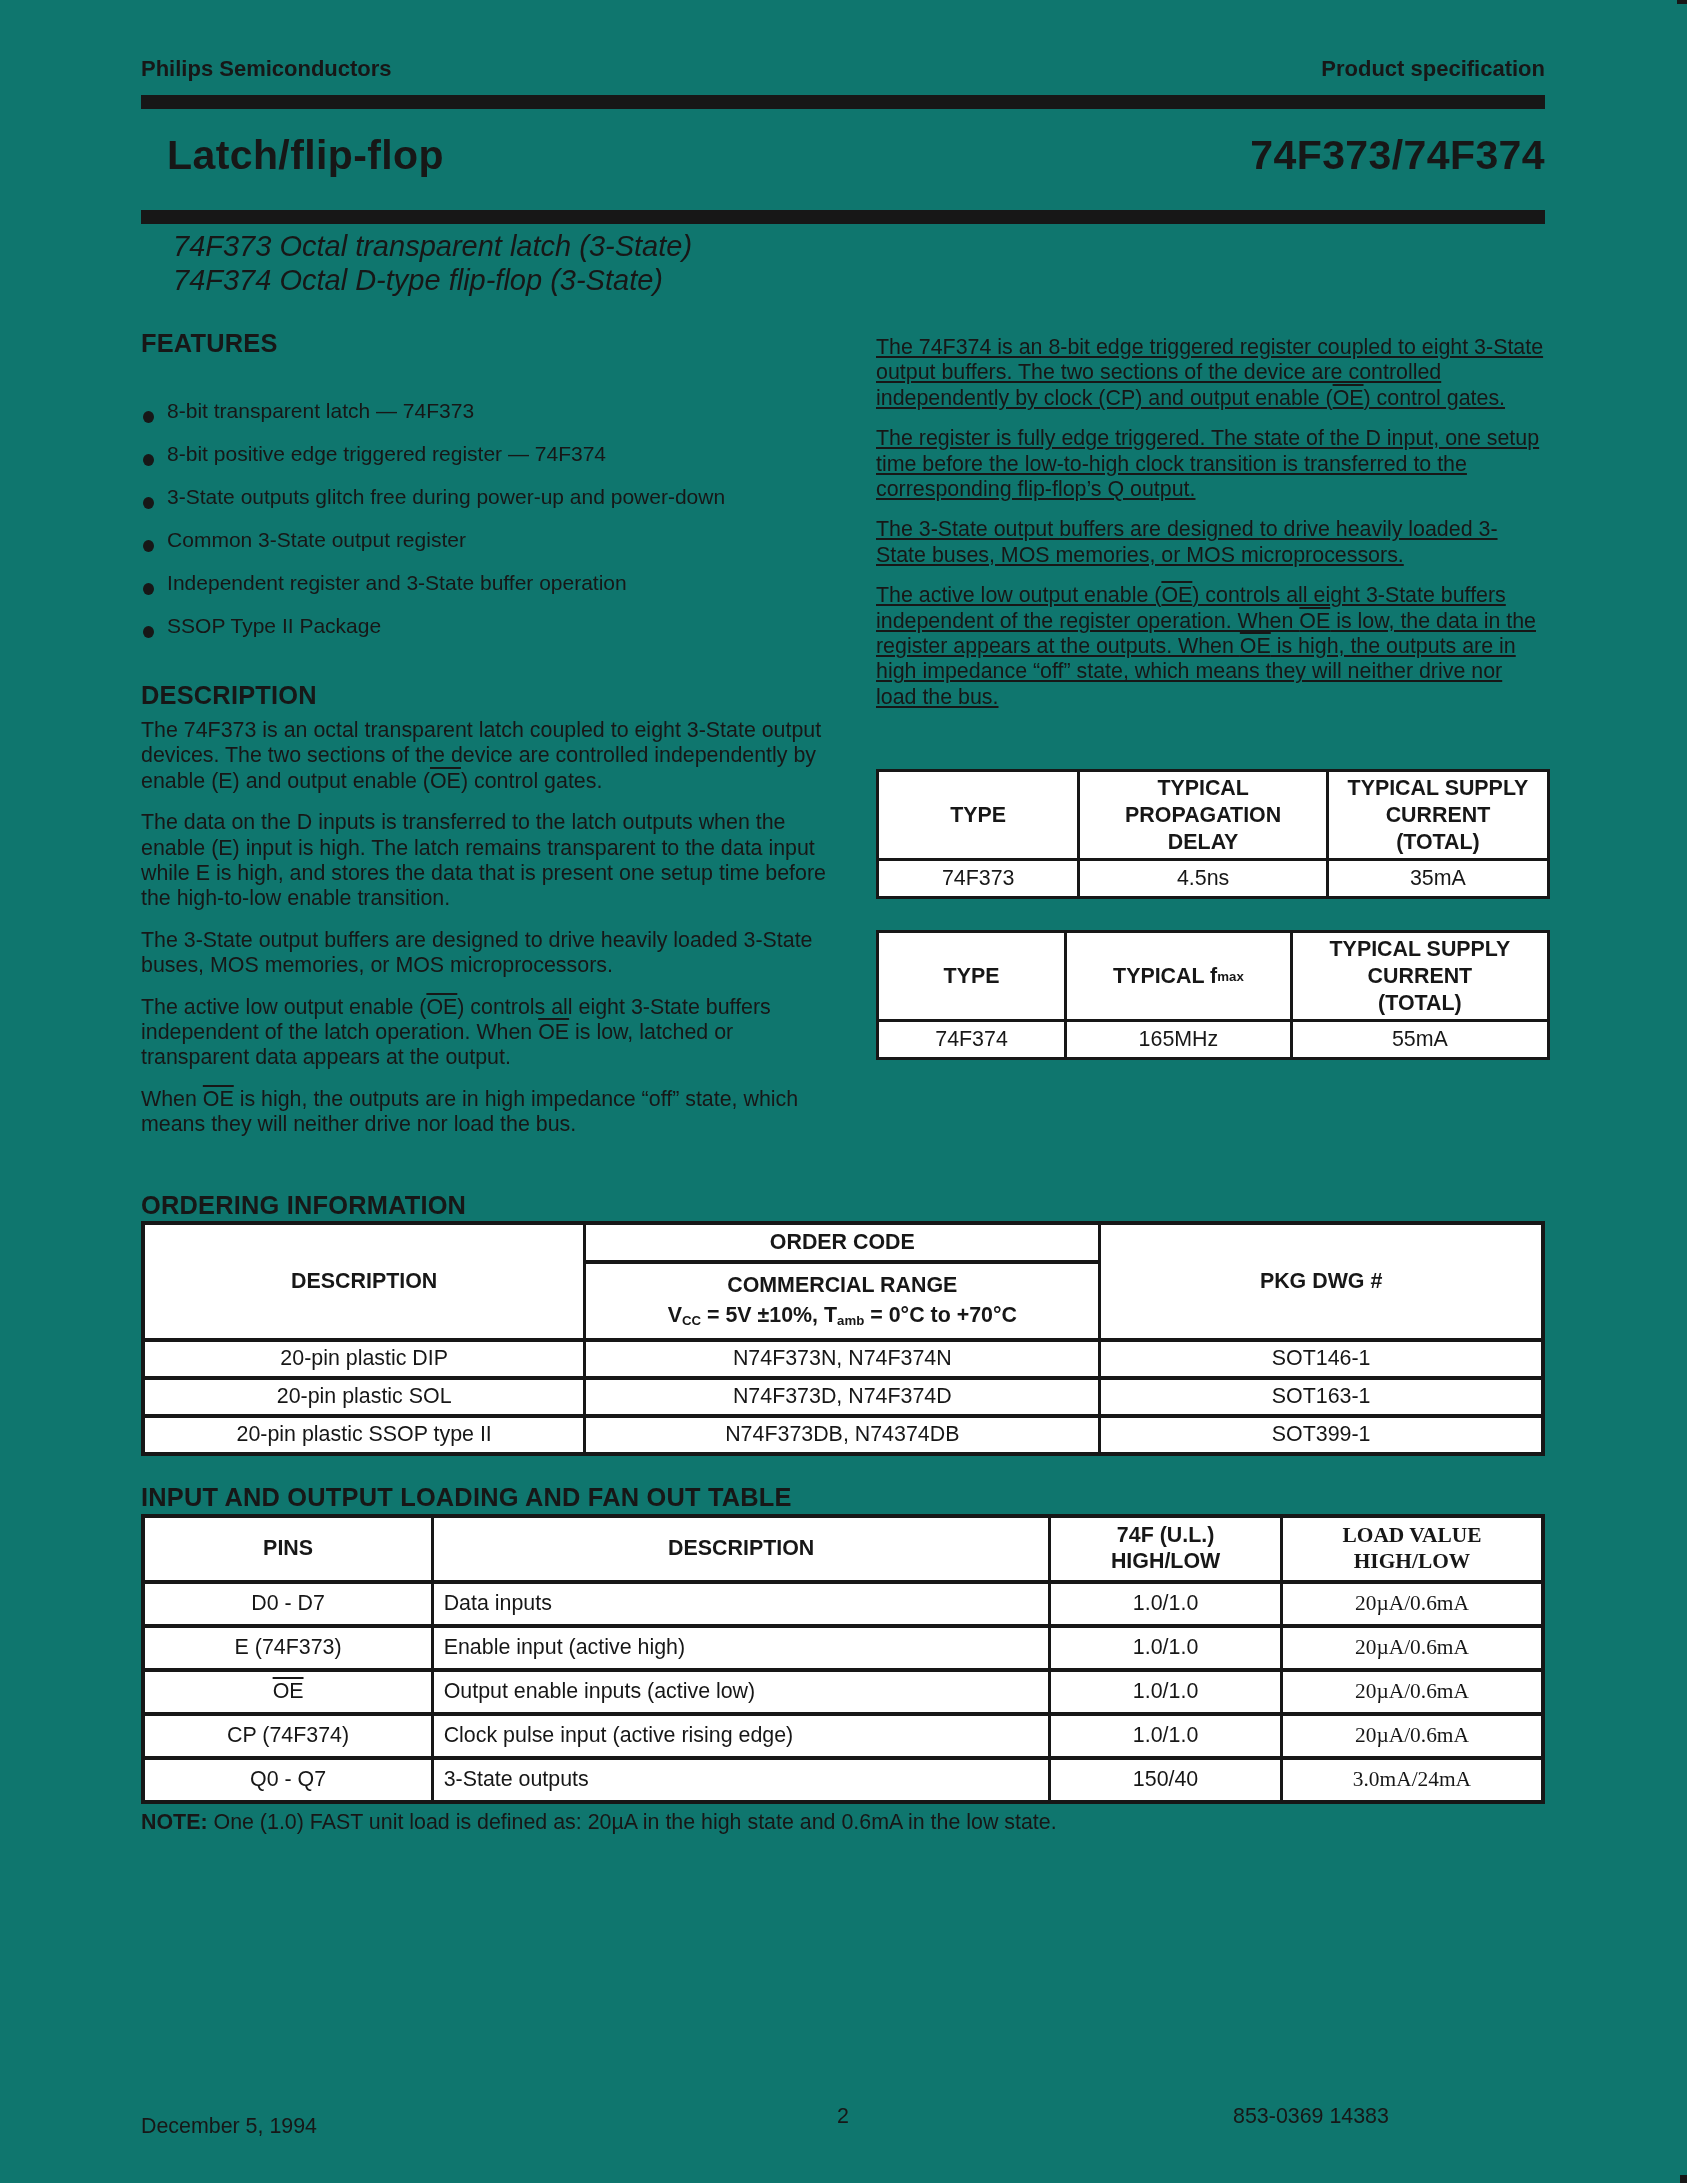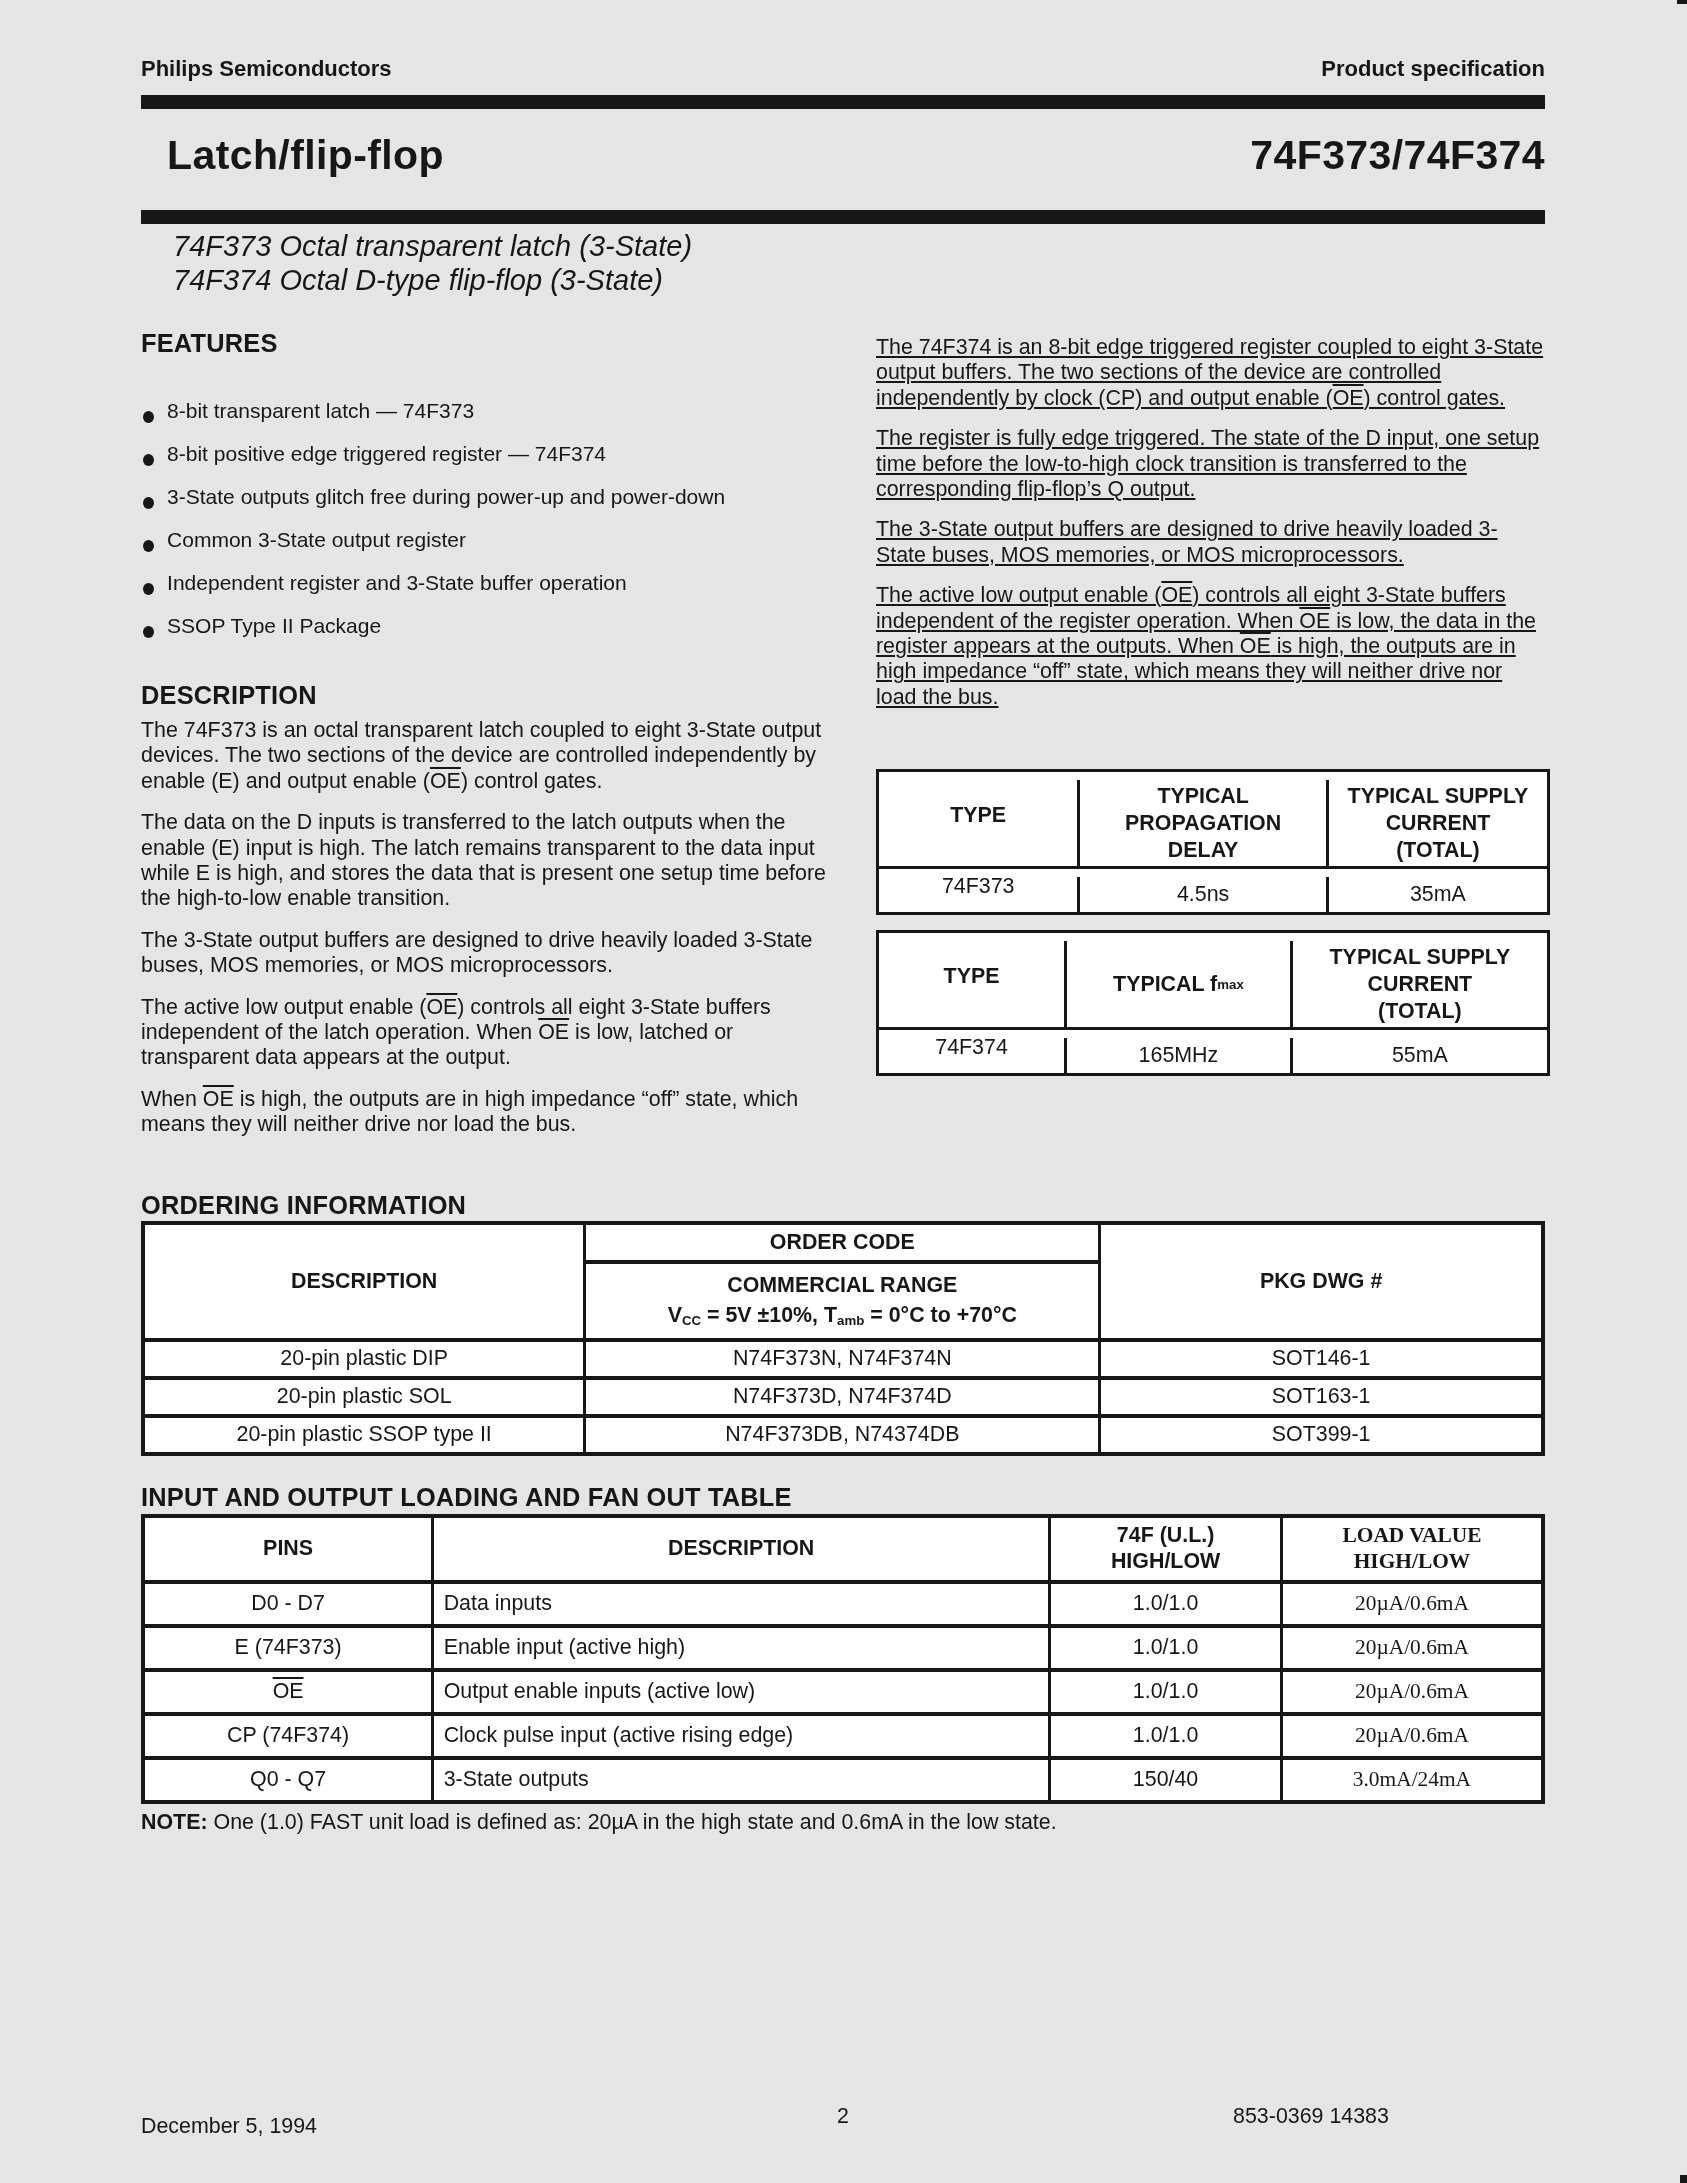--- a/index.html
+++ b/index.html
@@ -1,17 +1,17 @@
 <!DOCTYPE html>
 <html style="font-size:12.7px"><head>
 <meta charset="utf-8">
 <style>
   html,body { margin:0; padding:0; background:#ffffff; }
   .page {
-    position:relative; width:1687px; height:2183px; background:#e5e5e5;
+    position:relative; width:1687px; height:2183px; background:#0f766e;
     font-family:"Liberation Sans", "DejaVu Sans", sans-serif; color:#171717;
     overflow:hidden;
   }
   .ov { text-decoration:overline; text-decoration-thickness:1.6px; }
   sub { font-size:0.62em; vertical-align:-0.25em; letter-spacing:0; }
 
   
   .doc-header { position:absolute; left:141px; width:1404px; top:56px;
     display:flex; justify-content:space-between; font-size:22px; font-weight:bold; }
   .bar { position:absolute; left:141px; width:1404px; background:#171717; }
@@ -40,21 +40,21 @@
   .rcol { position:absolute; left:876px; top:335px; width:668px; }
   .rcol p.body { margin-bottom:15px;text-decoration:underline; }
 
   
   .stable { position:absolute; left:876px; width:668px; border:3.2px solid #171717; background:#fff; }
   .st1 { top:769px; } .st2 { top:930px; }
   .srow { display:flex; }
   .srow.head { border-bottom:3.2px solid #171717; }
   .scell { display:flex; align-items:center; justify-content:center; text-align:center;
     font-size:21.4px; line-height:27px; white-space:pre-line; box-sizing:border-box; }
-  .scell + .scell { border-left:3.2px solid #171717;margin-top:8px; }
+  .scell + .scell { border-left:3.2px solid #171717; }
   .srow.head .scell { height:86px; font-weight:bold; }
   .srow.data .scell { height:35px; }
   .st1 .sc1 { width:29.7%; } .st1 .sc2 { width:37.2%; } .st1 .sc3 { width:33.1%; }
   .st2 .sc1 { width:27.7%; } .st2 .sc2 { width:33.8%; } .st2 .sc3 { width:38.5%; }
 
   
   .ordering { position:absolute; left:141px; top:1193px; width:1404px; }
   .otable { border:4px solid #171717; margin-top:2.4px; background:#fff; }
   .ohead { display:flex; border-bottom:4.8px solid #171717; }
   .ocol { box-sizing:border-box; }

